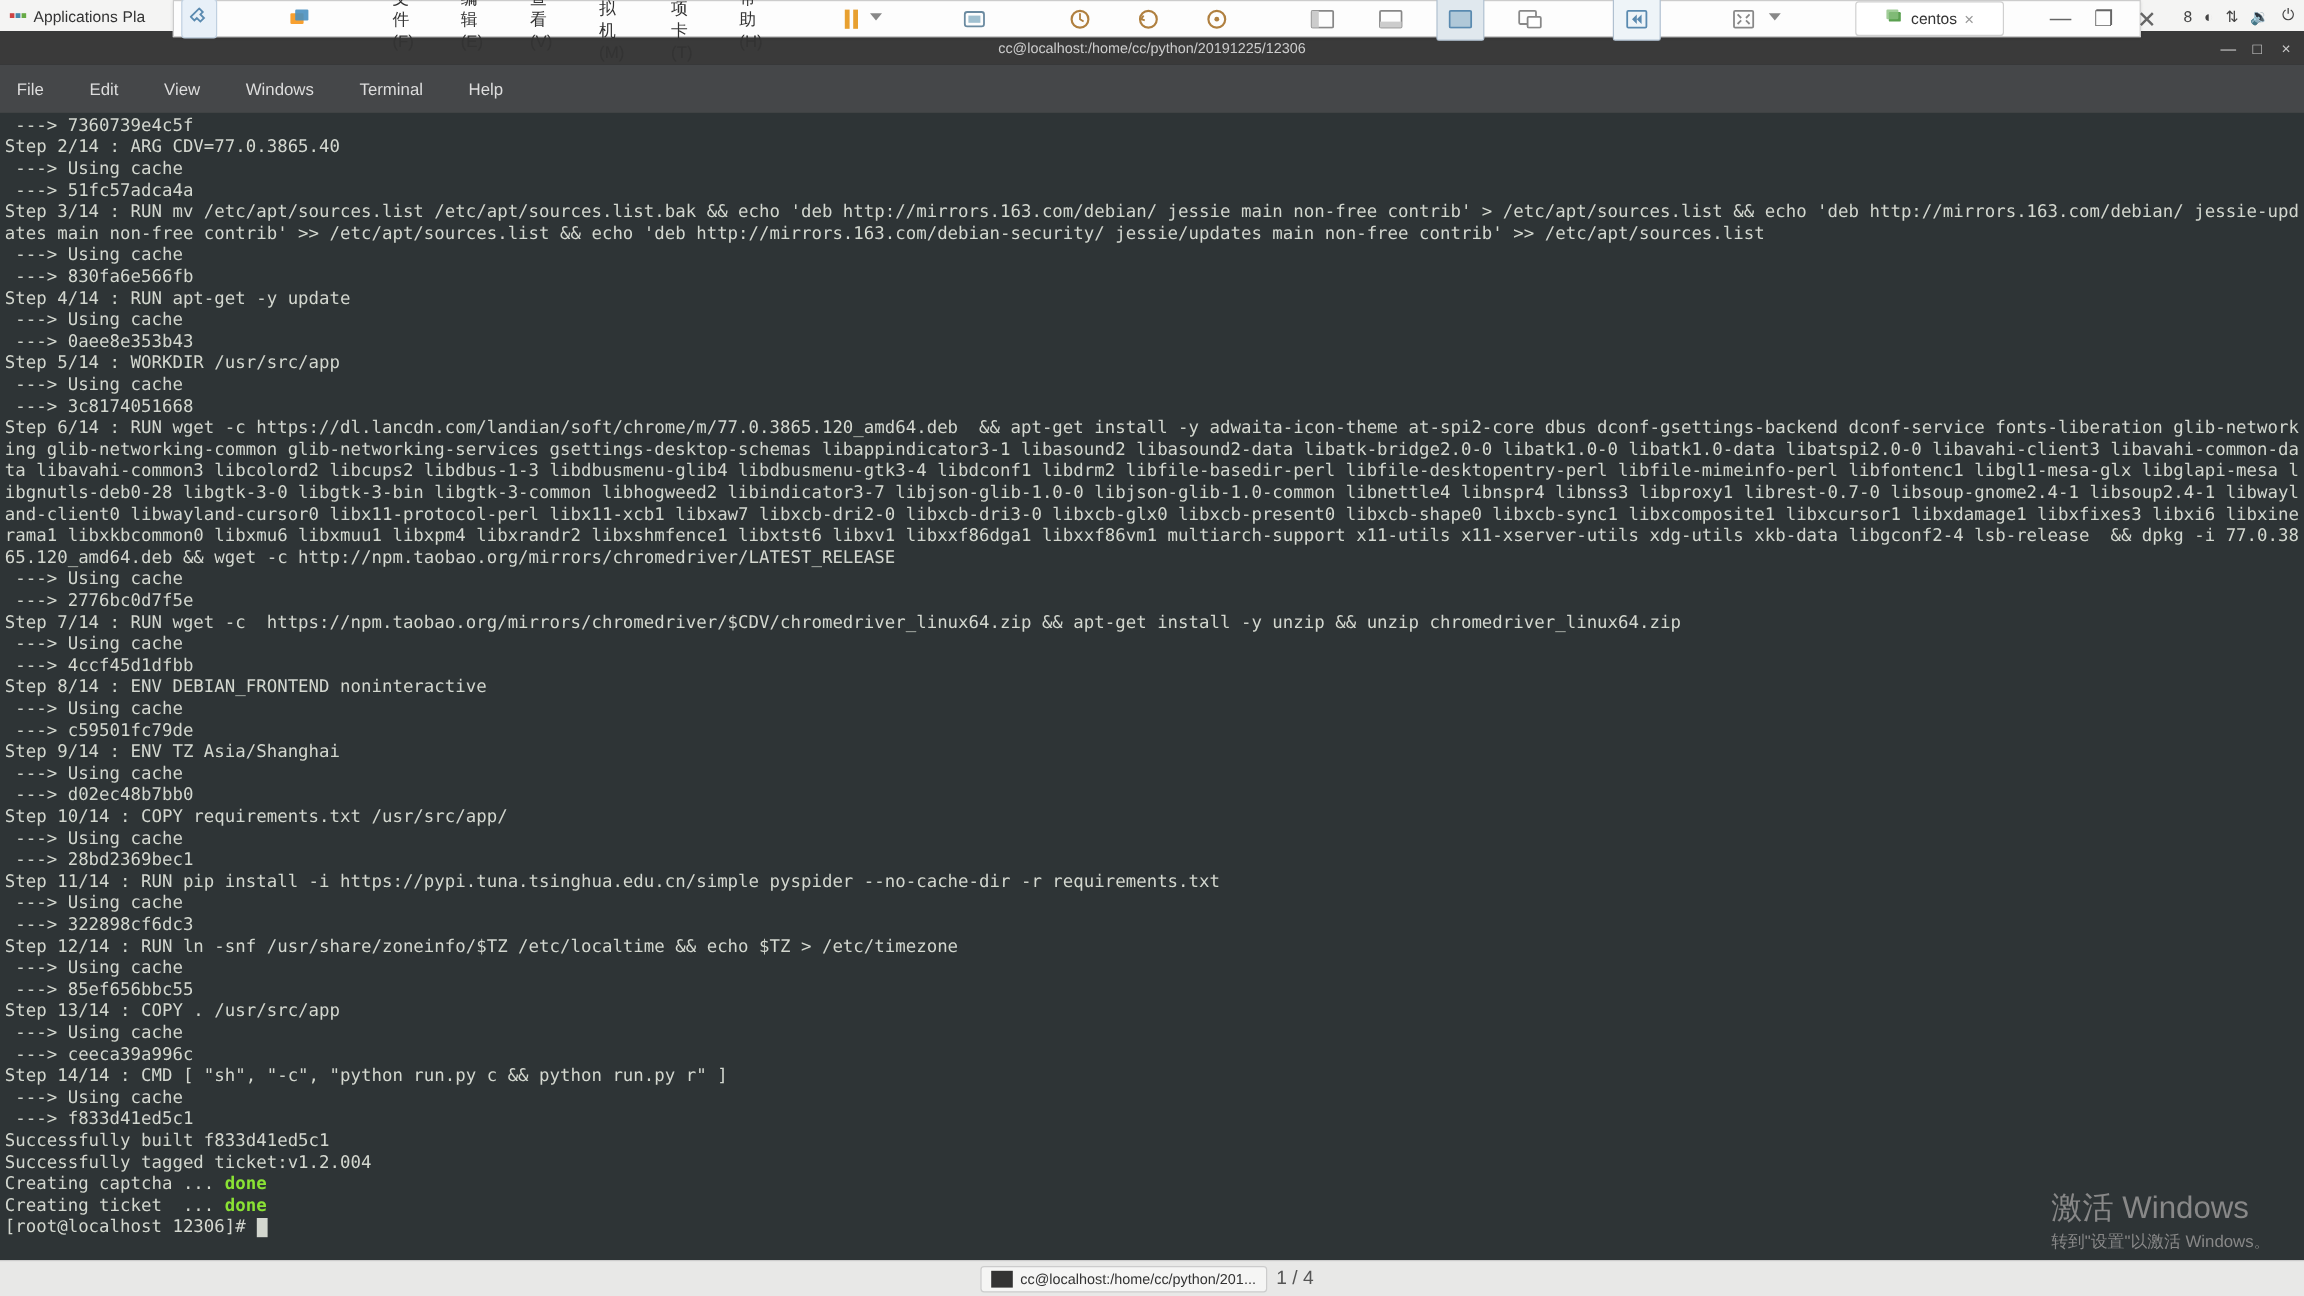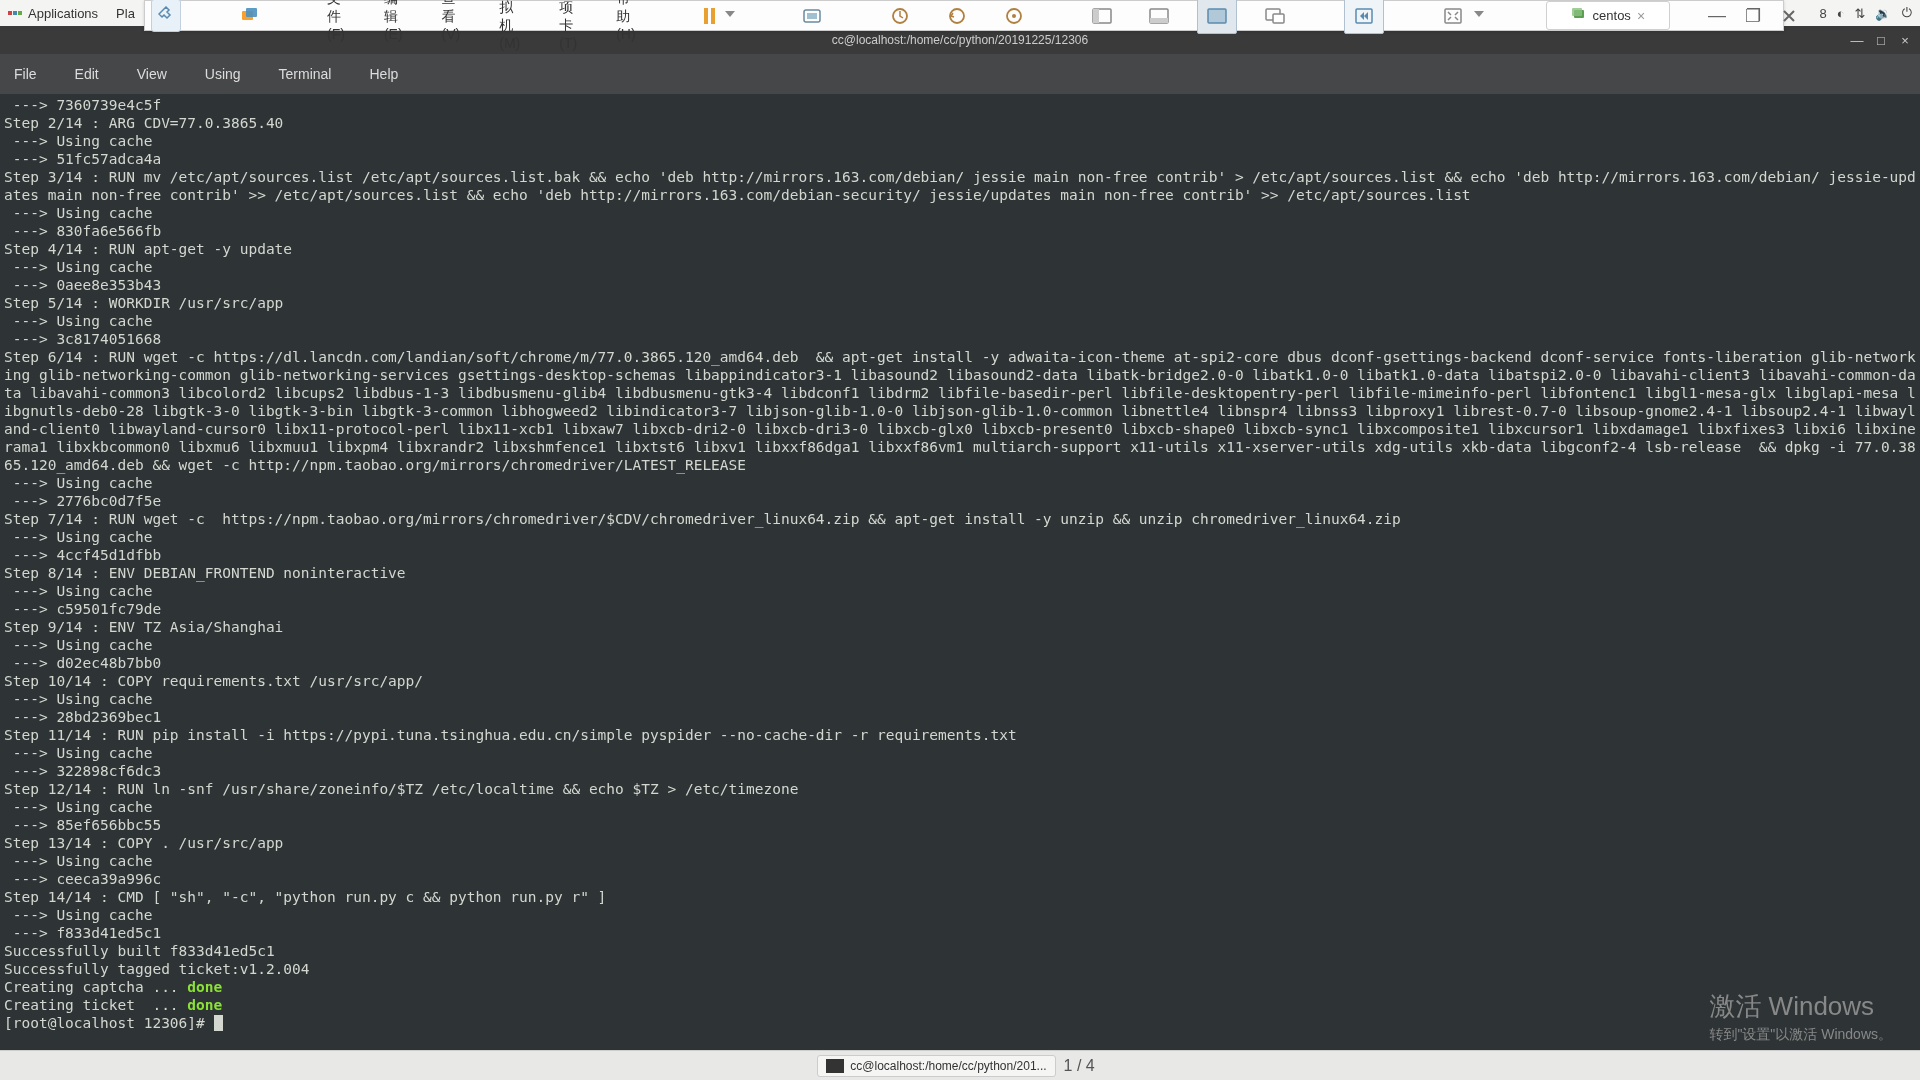--- a/index.html
+++ b/index.html
@@ -14,21 +14,21 @@
 .gnome-top-bar {
   height: 26px;
   background: #f4f4f3;
   display: flex;
   align-items: center;
   padding: 0 8px;
   font-size: 13px;
   color: #333;
   justify-content: space-between;
 }
-.gnome-left { display: flex; align-items: center; gap: 18px; }
+.gnome-left { display: flex; align-items: center; gap: 4px; }
 .gnome-right { display: flex; align-items: center; gap: 10px; }
 .gnome-icon { font-size: 13px; color: #444; }
 .apps-icon {
   width: 14px; height: 14px;
   display: inline-flex; align-items: center; justify-content: center;
 }
 .vm-toolbar {
   position: absolute;
   top: 0;
   left: 144px;
@@ -388,21 +388,21 @@
     <div class="terminal-win-controls">
       <span class="term-ctrl">—</span>
       <span class="term-ctrl">□</span>
       <span class="term-ctrl">×</span>
     </div>
   </div>
   <div class="terminal-menubar">
     <span class="term-menu-item">File</span>
     <span class="term-menu-item">Edit</span>
     <span class="term-menu-item">View</span>
-    <span class="term-menu-item">Using</span>
+    <span class="term-menu-item">Windows</span>
     <span class="term-menu-item">Terminal</span>
     <span class="term-menu-item">Help</span>
   </div>
   <div class="terminal-body"><span id="term-lines"> ---&gt; 7360739e4c5f
 Step 2/14 : ARG CDV=77.0.3865.40
  ---&gt; Using cache
  ---&gt; 51fc57adca4a
 Step 3/14 : RUN mv /etc/apt/sources.list /etc/apt/sources.list.bak &amp;&amp; echo 'deb http://mirrors.163.com/debian/ jessie main non-free contrib' &gt; /etc/apt/sources.list &amp;&amp; echo 'deb http://mirrors.163.com/debian/ jessie-updates main non-free contrib' &gt;&gt; /etc/apt/sources.list &amp;&amp; echo 'deb http://mirrors.163.com/debian-security/ jessie/updates main non-free contrib' &gt;&gt; /etc/apt/sources.list
  ---&gt; Using cache
  ---&gt; 830fa6e566fb

